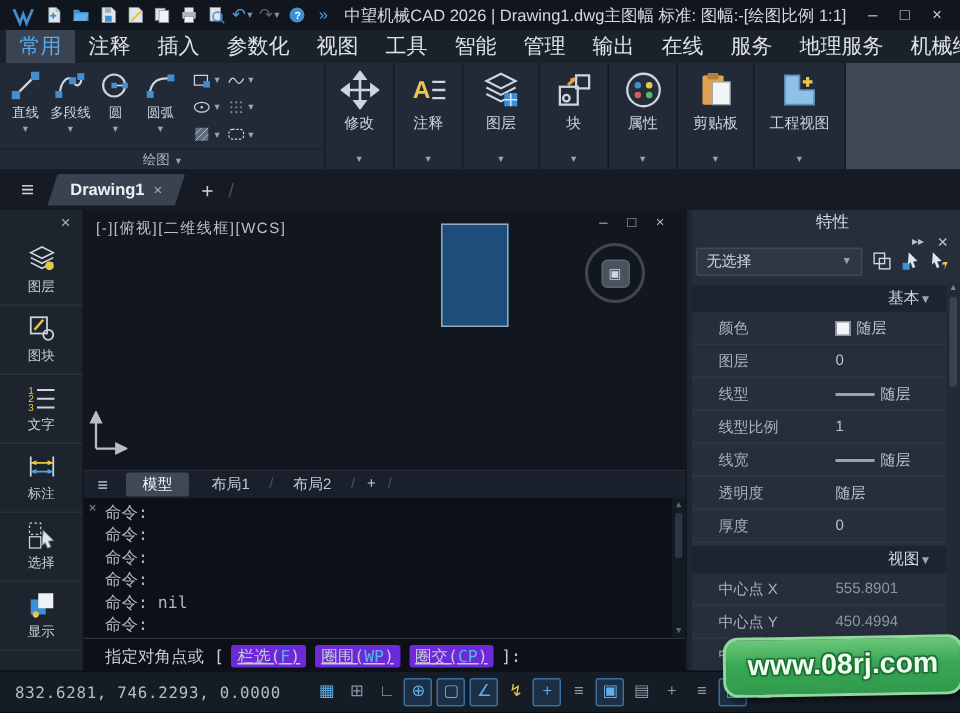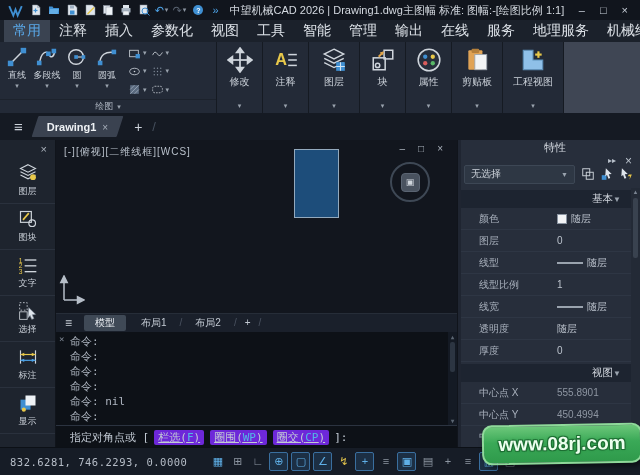--- a/index.html
+++ b/index.html
@@ -501,40 +501,40 @@
                   <line x1="8" y1="6" x2="22" y2="6"></line>
                   <line x1="8" y1="13" x2="22" y2="13"></line>
                   <line x1="8" y1="20" x2="22" y2="20"></line>
                 </g>
               </svg>
             </span>
      <span class="sblabel">文字</span>
           </div>
           <div class="sb-item">
             <span style="display:flex;">
-              <svg viewBox="0 0 24 24" fill="none">
-                <rect x="2" y="2" width="9" height="9" stroke="#cfd5dc" stroke-dasharray="2 2"></rect>
-                <rect x="2" y="13" width="9" height="9" stroke="#cfd5dc"></rect>
-                <path d="M13 8 L21 16 L17 16.5 L19 21 L16.5 22 L14.5 17.5 L12 20 Z" fill="#dfe5ec" stroke="#8a94a1" stroke-width="0.8"></path>
-              </svg>
-            </span>
-     <span class="sblabel">选择</span>
-          </div>
-          <div class="sb-item">
-            <span style="display:flex;">
               <svg viewBox="0 0 24 24">
                 <line x1="3" y1="4" x2="3" y2="20" stroke="#cfd5dc" stroke-width="1.4"></line>
                 <line x1="21" y1="4" x2="21" y2="20" stroke="#cfd5dc" stroke-width="1.4"></line>
                 <line x1="3" y1="9" x2="21" y2="9" stroke="#e8c84a" stroke-width="1.4"></line>
                 <path d="M3 9 l4.5 -2 v4 Z M21 9 l-4.5 -2 v4 Z" fill="#e8c84a"></path>
                 <line x1="3" y1="16" x2="21" y2="16" stroke="#4da3e8" stroke-width="1.4"></line>
                 <path d="M3 16 l4.5 -2 v4 Z M21 16 l-4.5 -2 v4 Z" fill="#4da3e8"></path>
               </svg>
             </span>
      <span class="sblabel">标注</span>
+          </div>
+          <div class="sb-item">
+            <span style="display:flex;">
+              <svg viewBox="0 0 24 24" fill="none">
+                <rect x="2" y="2" width="9" height="9" stroke="#cfd5dc" stroke-dasharray="2 2"></rect>
+                <rect x="2" y="13" width="9" height="9" stroke="#cfd5dc"></rect>
+                <path d="M13 8 L21 16 L17 16.5 L19 21 L16.5 22 L14.5 17.5 L12 20 Z" fill="#dfe5ec" stroke="#8a94a1" stroke-width="0.8"></path>
+              </svg>
+            </span>
+     <span class="sblabel">选择</span>
           </div>
           <div class="sb-item">
             <span style="display:flex;">
               <svg viewBox="0 0 24 24">
                 <rect x="3" y="8" width="12" height="12" fill="#3f8fd2"></rect>
                 <rect x="9" y="3" width="12" height="12" fill="#eef2f6"></rect>
                 <circle cx="7" cy="20" r="2.5" fill="#e8c84a"></circle>
               </svg>
             </span>
      <span class="sblabel">显示</span>

